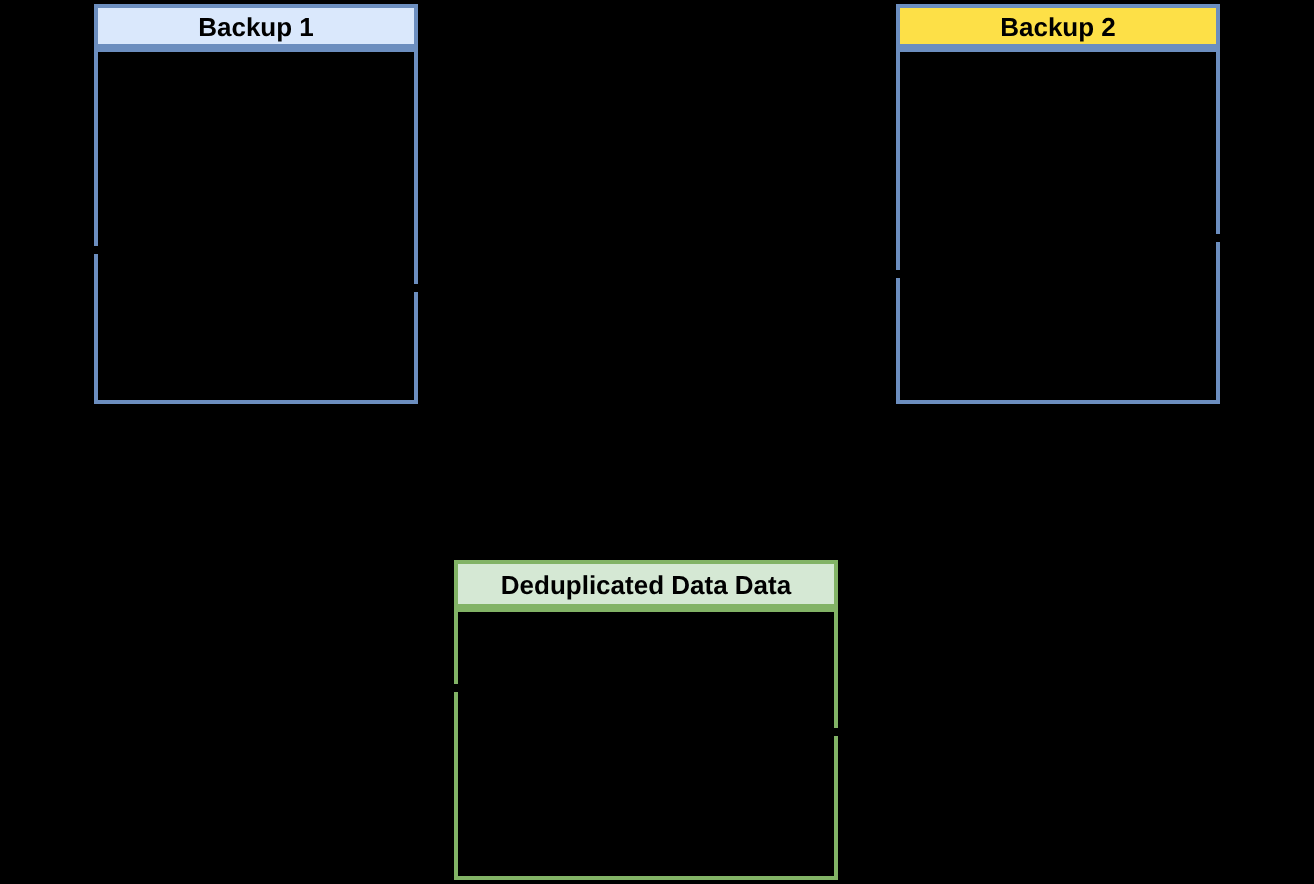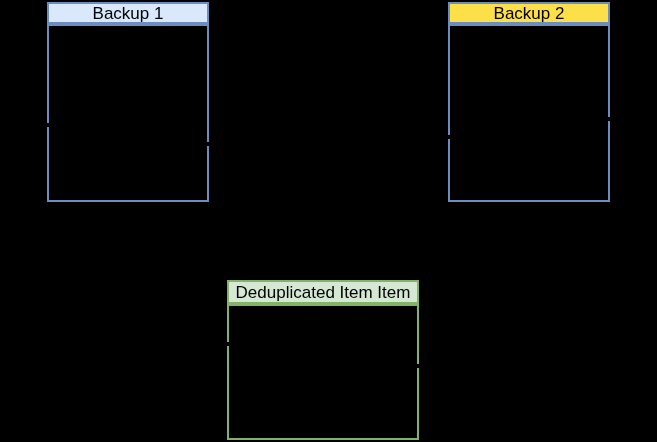--- a/index.html
+++ b/index.html
@@ -26,22 +26,22 @@
     box-sizing: border-box;
   }
   .box-header {
     box-sizing: border-box;
     border: 2px solid;
     display: flex;
     align-items: center;
     justify-content: center;
   }
   .box-title {
-    font-size: 17px;
-    font-weight: normal;
+    font-size: 13px;
+    font-weight: bold;
     line-height: 1;
     white-space: nowrap;
   }
   .box-body {
     box-sizing: border-box;
     border: 2px solid;
     border-top-width: 2px;
     flex: 1;
   }
   
@@ -77,21 +77,21 @@
 
   <div class="box" id="box-backup-2">
     <div class="box-header" style="background-color: #fde047; border-color: rgb(108, 142, 191);">
       <span class="box-title" style="color: rgb(0, 0, 0);">Backup 2</span>
     </div>
     <div class="box-body" style="background-color: rgb(0, 0, 0); border-color: rgb(108, 142, 191);"></div>
   </div>
 
   <div class="box" id="box-dedup">
     <div class="box-header" style="background-color: rgb(213, 232, 212); border-color: rgb(130, 179, 102);">
-      <span class="box-title" style="color: rgb(0, 0, 0);">Deduplicated Item Item</span>
+      <span class="box-title" style="color: rgb(0, 0, 0);">Deduplicated Data Data</span>
     </div>
     <div class="box-body" style="background-color: rgb(0, 0, 0); border-color: rgb(130, 179, 102);"></div>
   </div>
 
   <div class="tick" id="tick-1" style="background-color: rgb(0, 0, 0);"></div>
   <div class="tick" id="tick-2" style="background-color: rgb(0, 0, 0);"></div>
   <div class="tick" id="tick-3" style="background-color: rgb(0, 0, 0);"></div>
   <div class="tick" id="tick-4" style="background-color: rgb(0, 0, 0);"></div>
   <div class="tick" id="tick-5" style="background-color: rgb(0, 0, 0);"></div>
   <div class="tick" id="tick-6" style="background-color: rgb(0, 0, 0);"></div>

